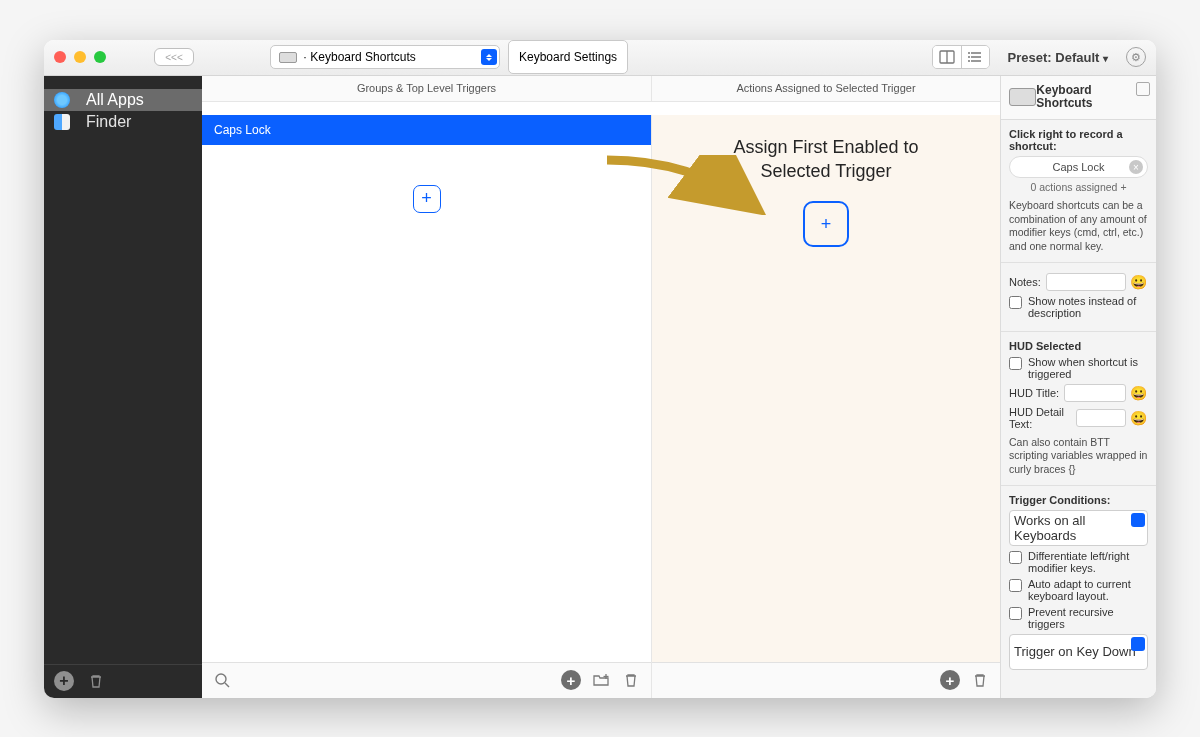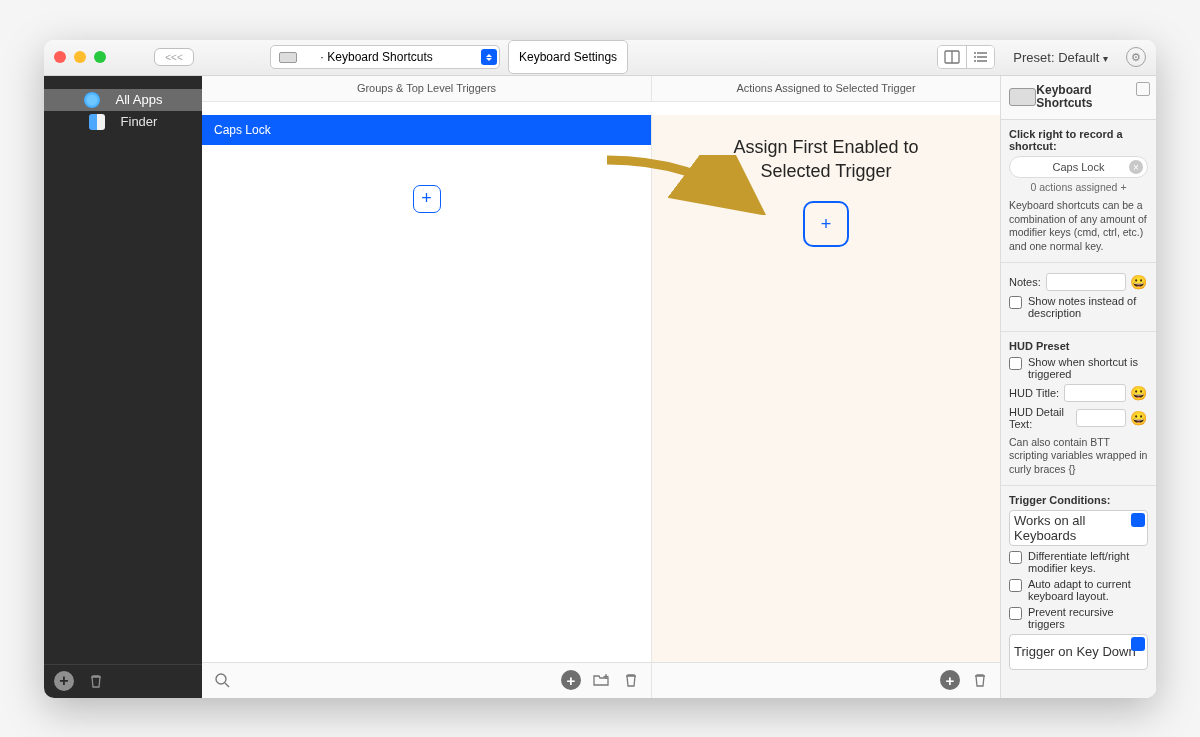--- a/index.html
+++ b/index.html
@@ -23,44 +23,44 @@
   display: flex;
   align-items: center;
   padding: 0 10px;
   gap: 8px;
 }
 .traffic { display:flex; gap:8px; margin-right: 10px;}
 .tl { width:12px;height:12px;border-radius:50%; }
 .tl.red{background:#ff5f56;} .tl.yellow{background:#ffbd2e;} .tl.green{background:#27c93f;}
 .back-pill { width:40px;height:18px;border:1px solid #bfbfbf;border-radius:6px;display:flex;align-items:center;justify-content:center;color:#a6a6a6;font-size:10px;background:#fff;}
 .dropdown-btn {
-  display:flex;align-items:center;gap:23px;
+  display:flex;align-items:center;gap:6px;
   height:24px;padding:0 6px 0 8px;
   border:1px solid #c9c9c9;border-radius:5px;background:#fff;
   font-size:12px;position:relative;min-width:230px;
 }
 .dropdown-btn .arrows{position:absolute;right:2px;width:16px;height:16px;border-radius:3px;background:#0a60ff;display:flex;flex-direction:column;align-items:center;justify-content:center;color:#fff;}
 .dropdown-btn .arrows::before{content:"";border-left:3px solid transparent;border-right:3px solid transparent;border-bottom:3px solid #fff;margin-bottom:1px;}
 .dropdown-btn .arrows::after{content:"";border-left:3px solid transparent;border-right:3px solid transparent;border-top:3px solid #fff;}
 .kb-icon{width:18px;height:11px;background:#ddd;border:1px solid #999;border-radius:2px;display:inline-block;position:relative;}
 .btn-plain{height:24px;padding:16px 10px;border:1px solid #c9c9c9;border-radius:5px;background:#fff;font-size:12px;display:flex;align-items:center;}
 .spacer{flex:1;}
 .seg{display:flex;border:1px solid #c9c9c9;border-radius:5px;overflow:hidden;height:24px;}
 .seg div{width:28px;display:flex;align-items:center;justify-content:center;background:#fff;}
 .seg div+div{border-left:1px solid #c9c9c9;}
-.preset{font-size:13px;font-weight:400;color:#404040;margin:0 10px;}
+.preset{font-size:13px;font-weight:700;color:#404040;margin:0 10px;}
 .gear-circle{width:20px;height:20px;border:1.5px solid #a0a0a0;border-radius:50%;display:flex;align-items:center;justify-content:center;color:#888;font-size:11px;}
 
 
 .content{flex:1;display:flex;overflow:hidden;}
 
 
 .sidebar{width:158px;background:#2a2a2a;color:#e3e3e3;display:flex;flex-direction:column;}
 .side-top-pad{height:13px;}
-.side-item{height:22px;display:flex;align-items:center;gap:16px;padding:0 10px;font-size:13px;justify-content:center;}
+.side-item{height:22px;display:flex;align-items:center;gap:16px;padding:0 10px;font-size:16px;}
 .side-item.sel{background:#6b6b6b;color:#fff;}
 .app-icon{width:16px;height:16px;border-radius:50%;display:inline-block;}
 .app-icon.globe{background:radial-gradient(circle,#6ec8ff 40%,#0b86ff);} 
 .app-icon.finder{background:linear-gradient(90deg,#4ea8ff 50%,#f2f2f2 50%);position:relative;border-radius:3px;}
 .sidebar-footer{margin-top:auto;height:34px;display:flex;align-items:center;gap:12px;padding:0 10px;border-top:1px solid #3f3f3f;}
 .circ-plus{width:20px;height:20px;border-radius:50%;background:#8f8f8f;color:#2a2a2a;font-weight:bold;display:flex;align-items:center;justify-content:center;font-size:16px;}
 
 
 .middle{flex:1;display:flex;flex-direction:column;gap:13px;}
 .col-headers{display:flex;height:26px;background:#fafafa;border-bottom:1px solid #e6e6e6;font-size:11px;color:#555;}
@@ -269,21 +269,21 @@
           <div class="txt-input"></div>
           <span class="emoji">😀</span>
         </div>
         <label class="chk">
           <input type="checkbox" style="">
           <span>Show notes instead of description</span>
         </label>
       </div>
 
       <div class="insp-sec">
-        <div class="insp-label">HUD Preset</div>
+        <div class="insp-label">HUD Selected</div>
         <label class="chk">
           <input type="checkbox" style="">
           <span>Show when shortcut is triggered</span>
         </label>
         <div class="row-inline">
           <span>HUD Title:</span>
           <div class="txt-input"></div>
           <span class="emoji">😀</span>
         </div>
         <div class="row-inline">

